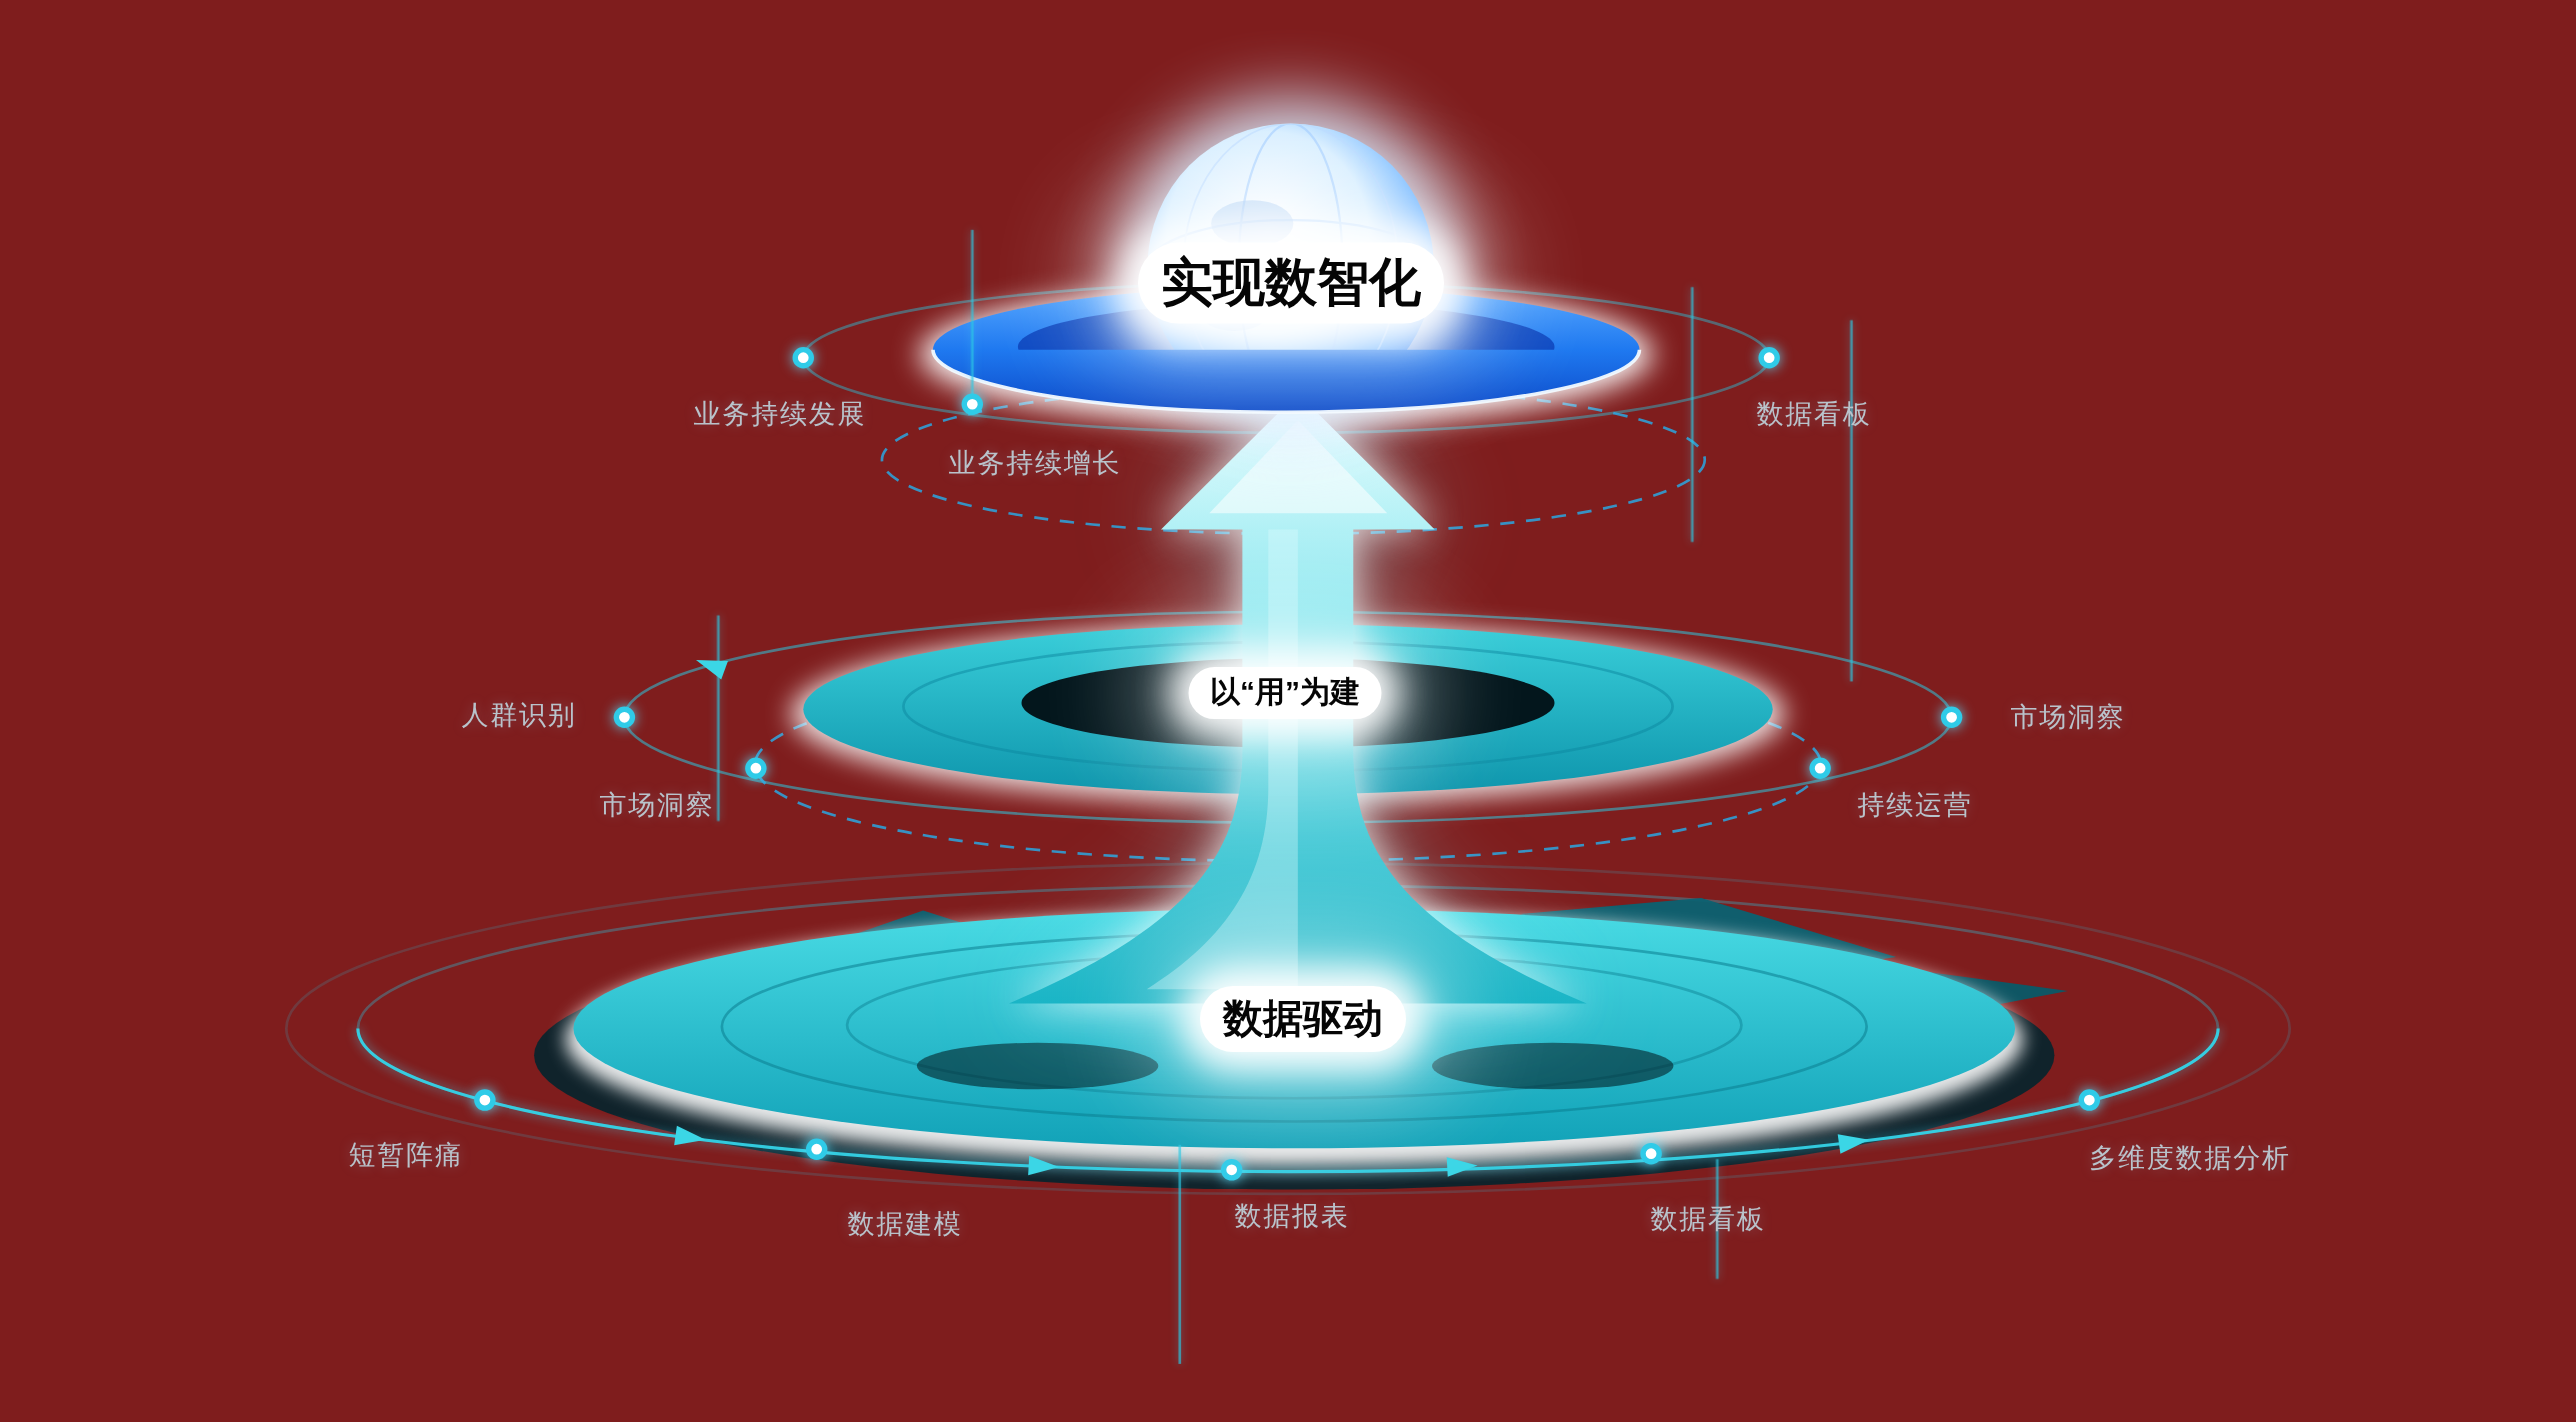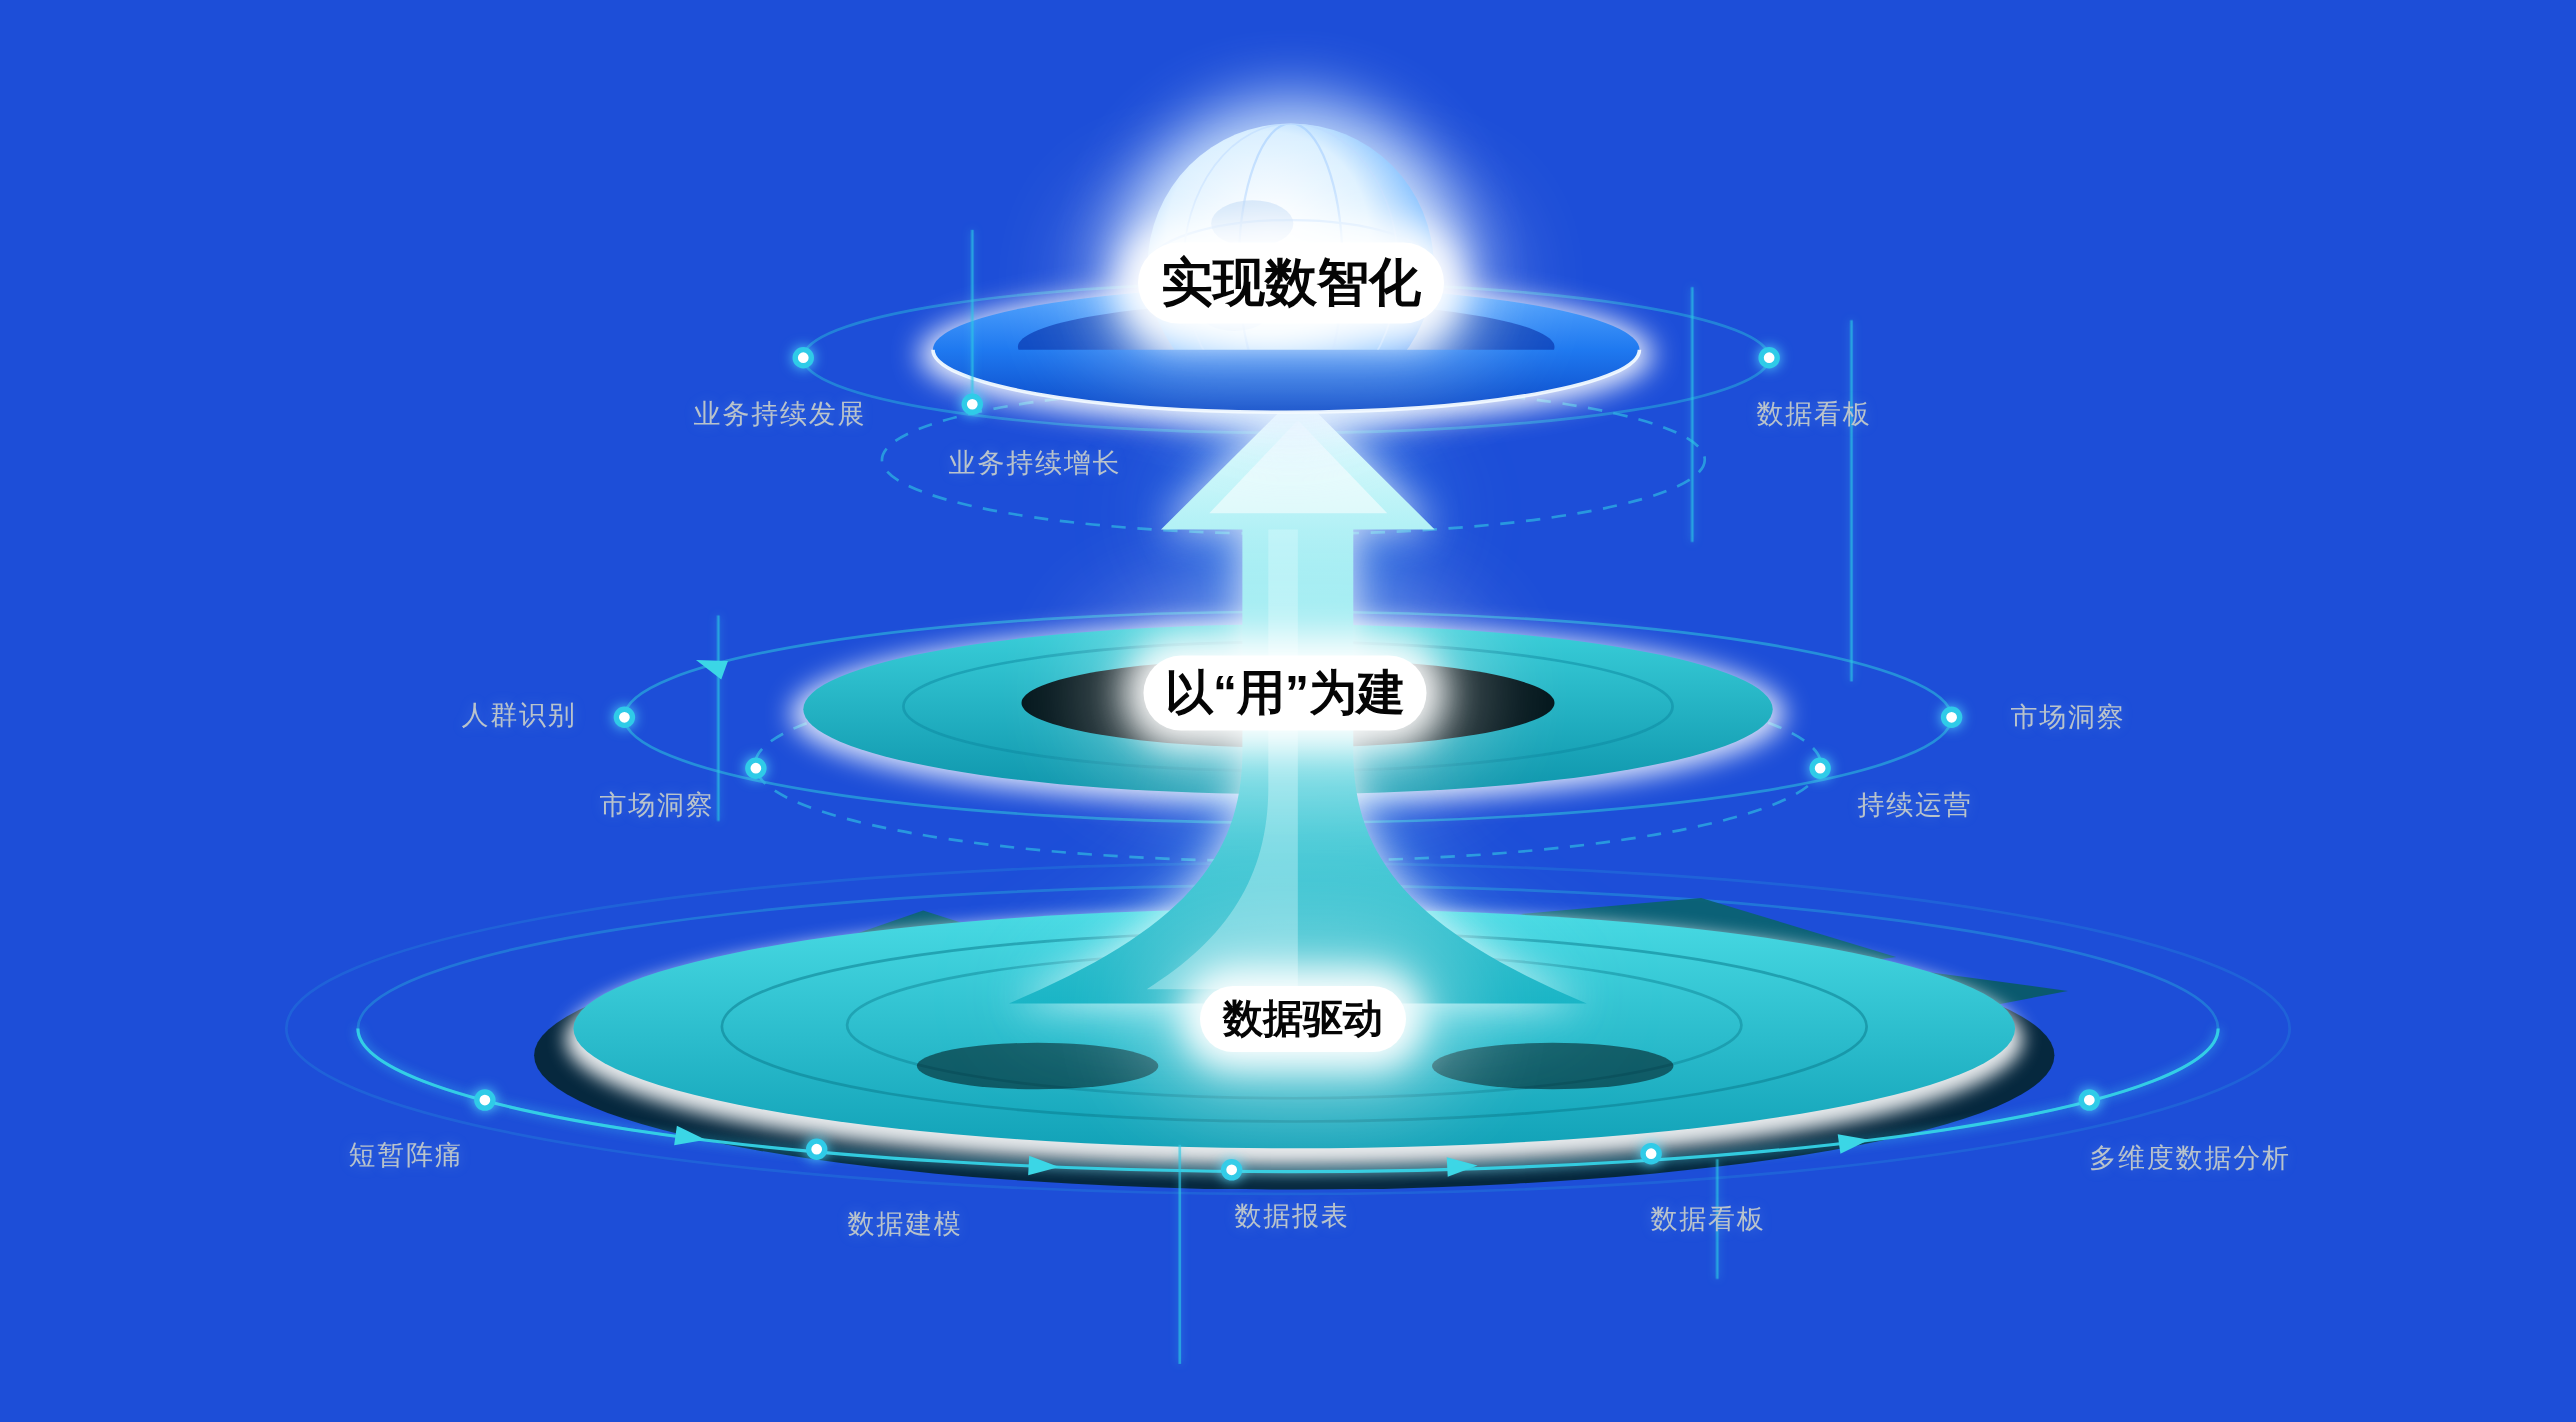--- a/index.html
+++ b/index.html
@@ -1,17 +1,17 @@
 <!DOCTYPE html>
 <html style="font-size:14.3px"><head>
 <meta charset="utf-8">
 <style>
   html,body{margin:0;padding:0;background:#000;}
   #stage{
-    position:relative;width:2576px;height:1422px;background:#1d4ed8;overflow:hidden;
+    position:relative;width:2576px;height:1422px;background:#7f1d1d;overflow:hidden;
     font-family:"Liberation Sans","DejaVu Sans",sans-serif;
   }
   .gfx{position:absolute;left:0;top:0;width:2576px;height:1422px;z-index:1;}
   .orbit{fill:none;stroke:#2BC4DC;stroke-width:3;}
   .orbit.dashed{stroke-dasharray:16 13;stroke:#2AA6E0;opacity:.85;}
   .orbit.faint{opacity:.18;}
   .orbit.bright{stroke:#35D2E6;stroke-width:3.5;opacity:.95;}
   .glowline{filter:drop-shadow(0 0 6px rgba(70,220,250,.8));}
   .vlines line{stroke:#2BC8E2;stroke-width:3;opacity:.65;}
   .vlines{filter:drop-shadow(0 0 5px rgba(70,220,250,.6));}
@@ -22,21 +22,21 @@
     color:#B9C3CB;font-size:27px;letter-spacing:1.8px;white-space:nowrap;z-index:2;
     text-shadow:0 0 12.5px rgba(160,220,255,.25);
   }
   .tier{
     position:absolute;transform:translate(-50%,-50%);
     background:#ffffff;color:#050505;font-weight:700;border-radius:43px;
     z-index:3;white-space:nowrap;
     box-shadow:0 0 34px 18px rgba(255,255,255,.95),0 0 98px 49px rgba(255,255,255,.45);
   }
   .t-top{font-size:52px;padding:5.4px 23px;}
-  .t-mid{font-size:48px;padding:5.4px 21.5px;}
+  .t-mid{font-size:30px;padding:5.4px 21.5px;}
   .t-bottom{font-size:40px;padding:5.4px 23px;}
 </style>
 </head>
 <body>
 
 <div id="stage">
 
   <svg class="gfx" viewBox="0 0 2880 1590" aria-hidden="true">
     <defs>
       <linearGradient id="gTeal" gradientUnits="userSpaceOnUse" x1="1447" y1="1016" x2="1447" y2="1284">

